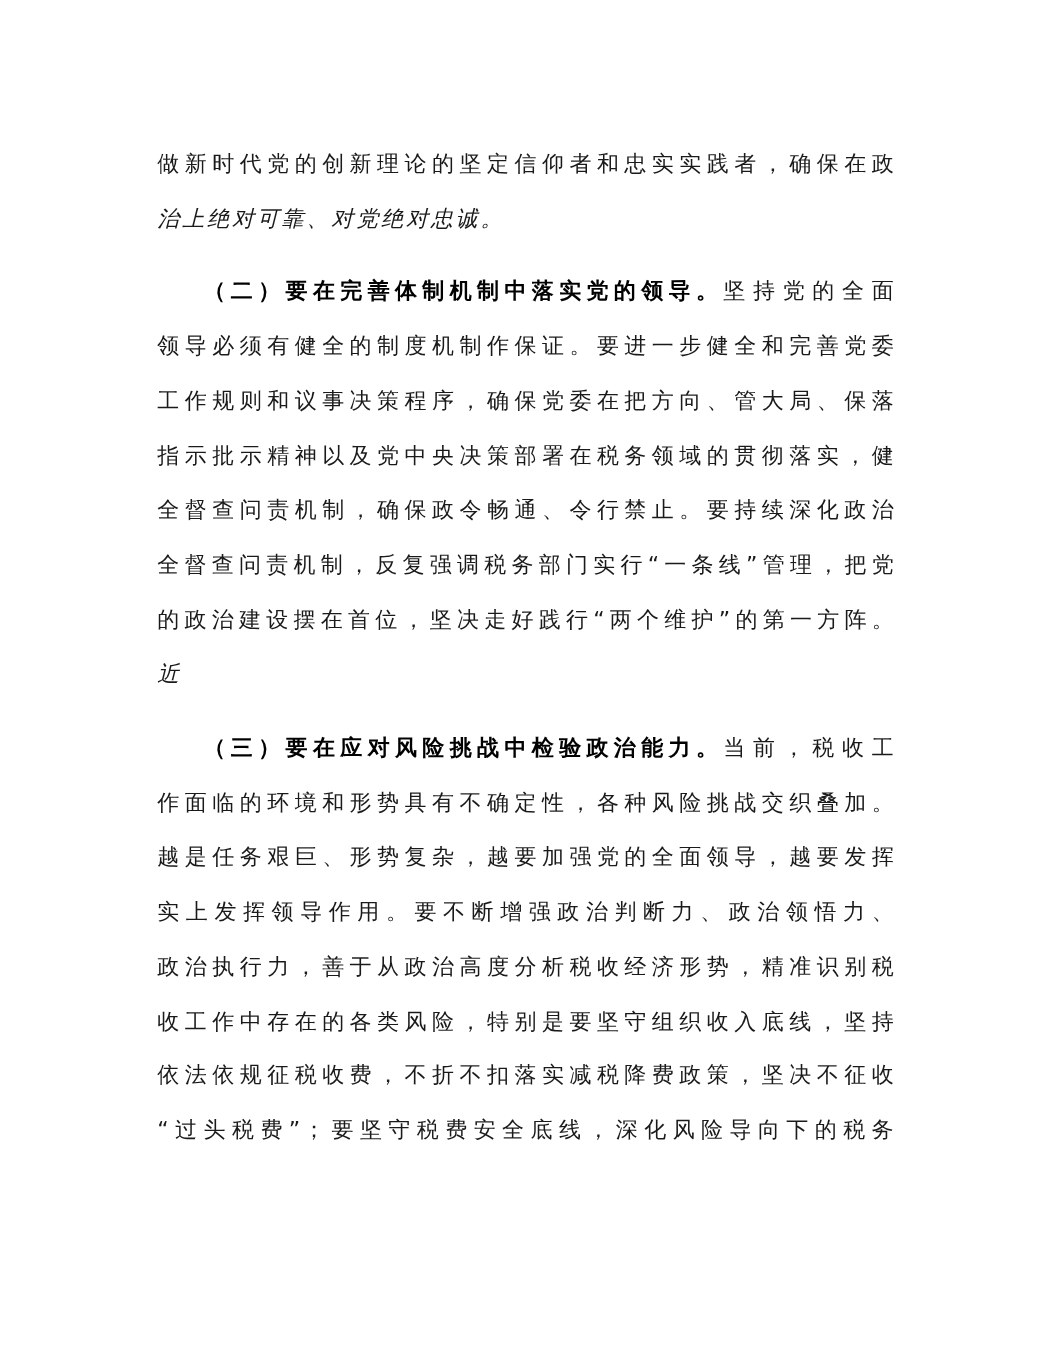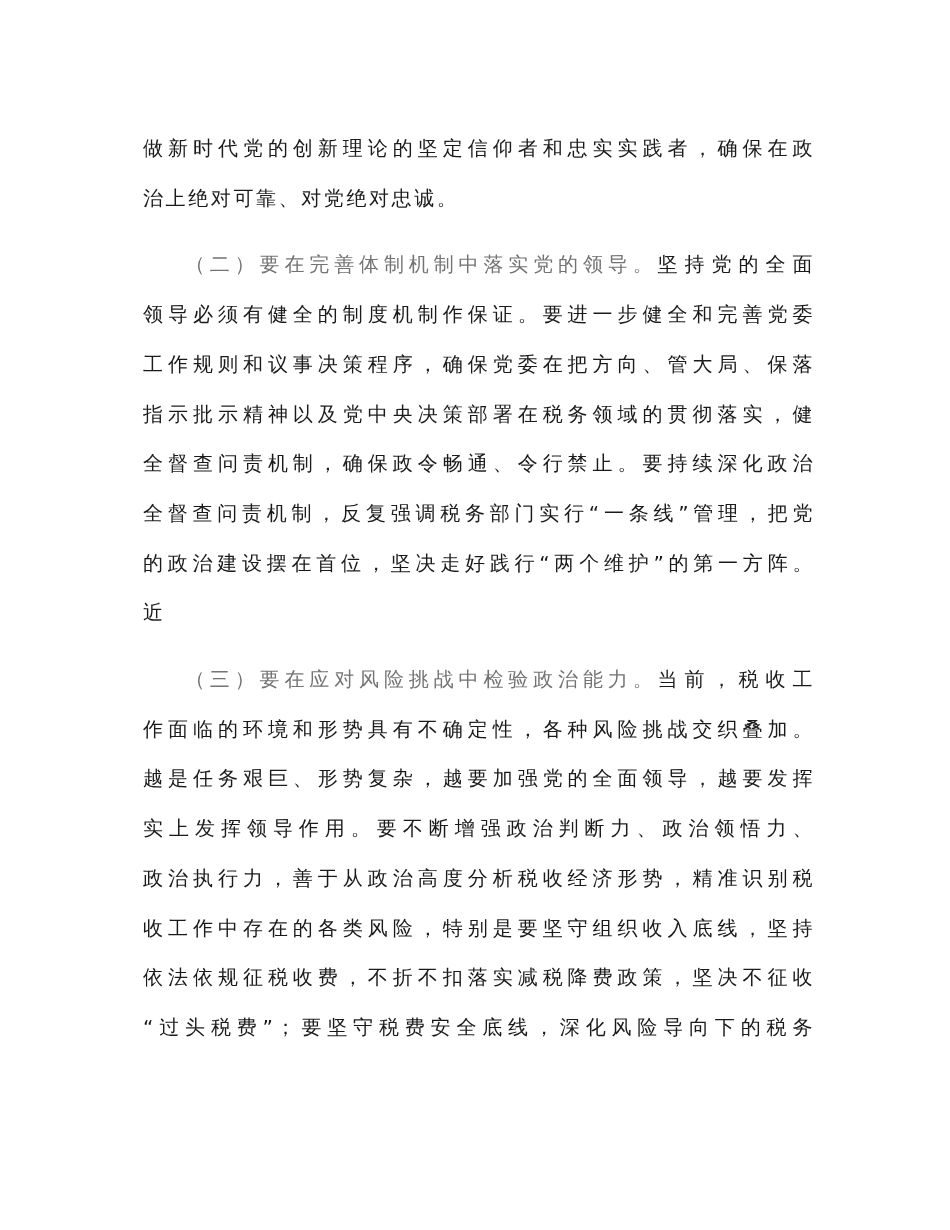--- a/index.html
+++ b/index.html
@@ -30,31 +30,32 @@
       text-justify: inter-character;
       word-break: break-all;
     }
     .para + .para {
       margin-top: 17px;
     }
     .indent {
       text-indent: 42px;
     }
     .heading {
-      font-weight: normal;
+      font-weight: bold;
       letter-spacing: 0.5px;
-      color: #737373;
+      color: #000000;
     }
     .line {
       display: block;
       white-space: nowrap;
       text-align-last: justify;
     }
     .line.last {
       text-align-last: left;
+      font-style: italic;
     }
   </style>
 </head>
 <body>
 
 <div class="page">
 
   <p class="para">
     <span class="line">做新时代党的创新理论的坚定信仰者和忠实实践者，确保在政</span>
     <span class="line last">治上绝对可靠、对党绝对忠诚。</span>

